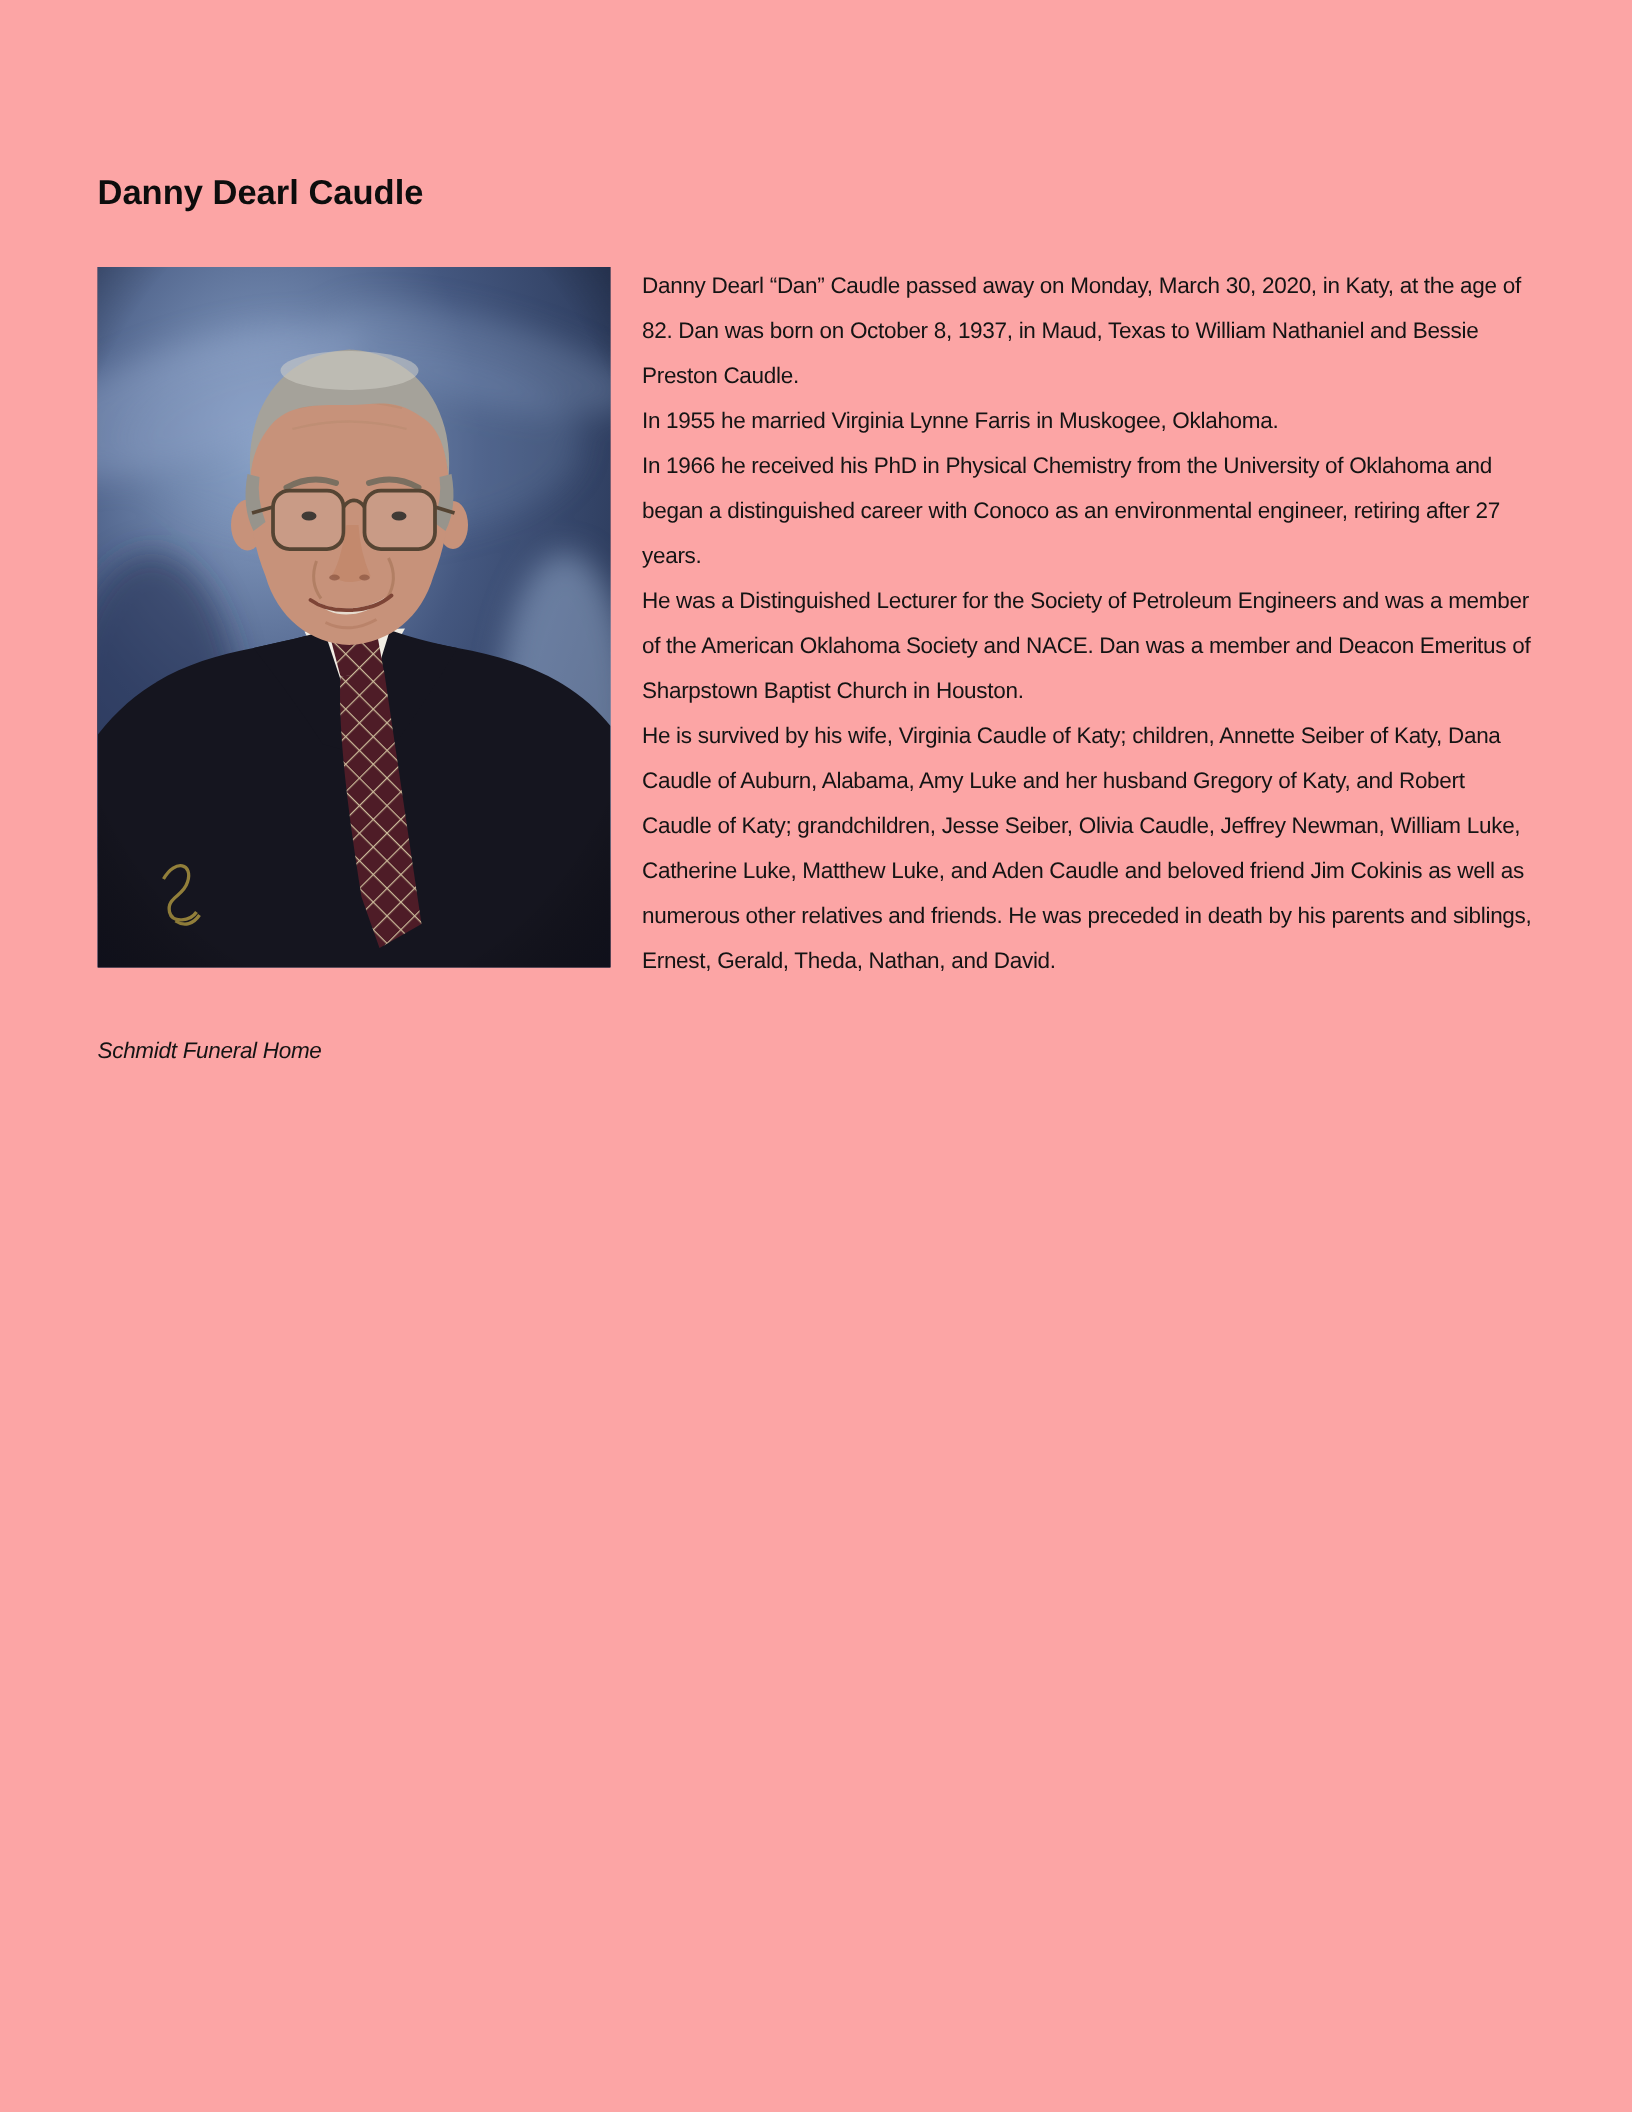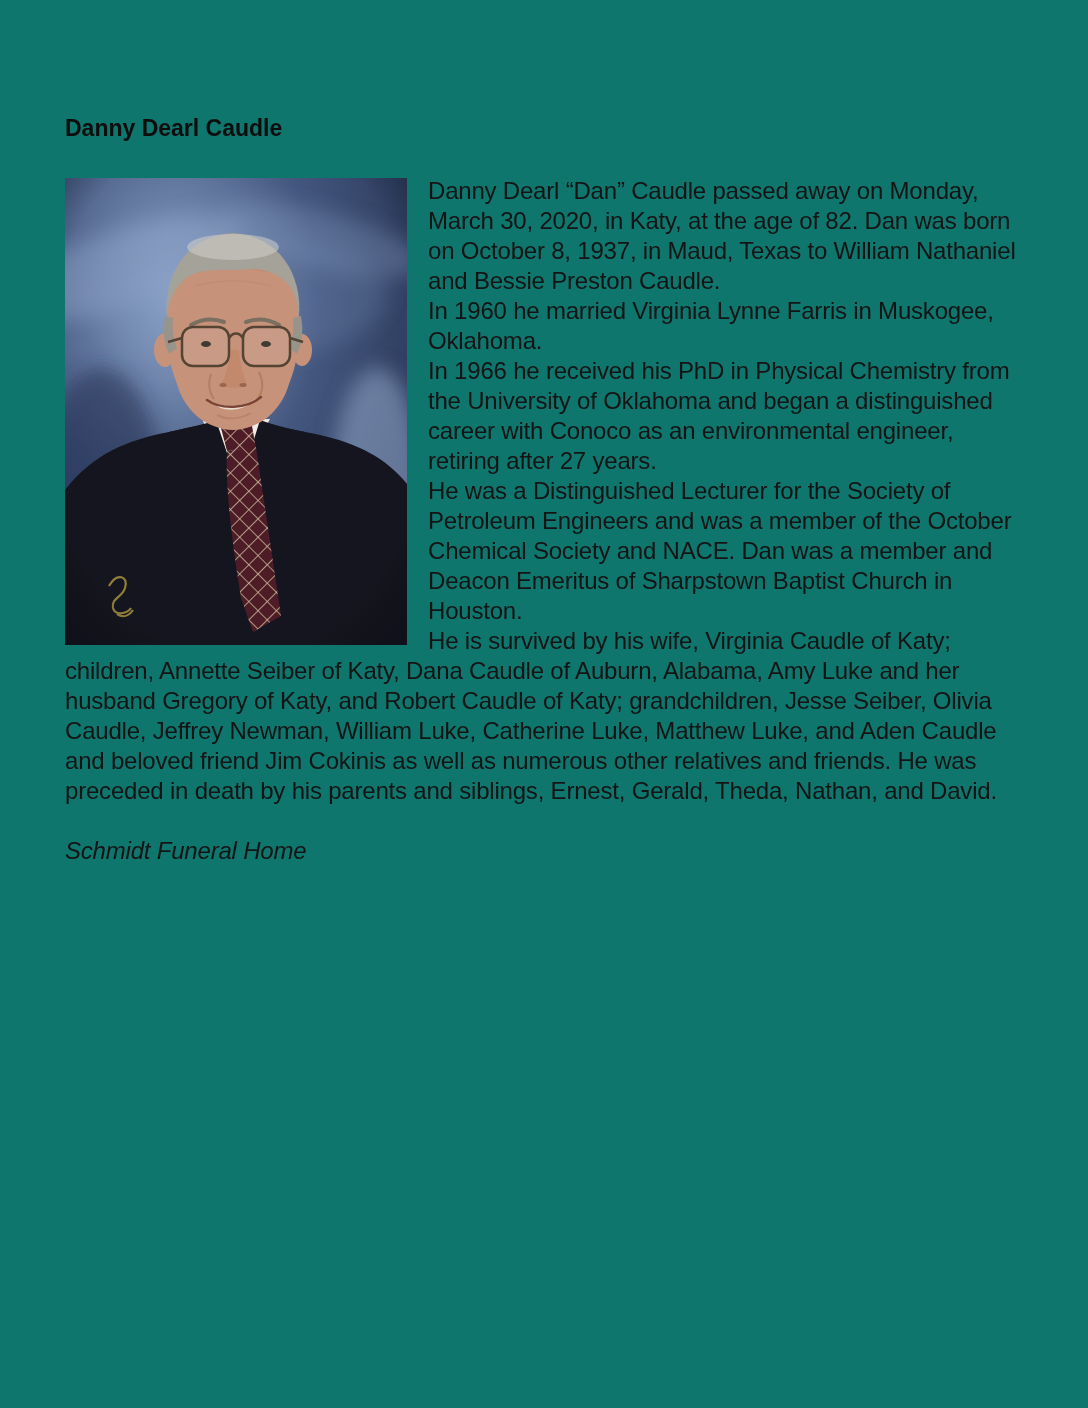--- a/index.html
+++ b/index.html
@@ -1,35 +1,35 @@
 <!DOCTYPE html>
 <html><head>
 <meta charset="utf-8">
 <style>
   html, body { margin: 0; padding: 0; background: #ffffff; }
   .page {
     position: relative;
     width: 1088px;
     height: 1408px;
-    background: #0f766e;
+    background: #fca5a5;
     overflow: hidden;
     font-family: "Liberation Sans", sans-serif;
     color: #141414;
     box-sizing: border-box;
     padding: 113px 66px 0 65px;
   }
   .doc-title {
     font-size: 23px;
     line-height: 30px;
     font-weight: bold;
     margin: 0 0 33px 0;
     color: #0d0d0d;
   }
   .content {
-    font-size: 24px;
+    font-size: 15px;
     line-height: 30px;
     letter-spacing: -0.2px;
   }
   .portrait {
     float: left;
     width: 342px;
     height: 467px;
     margin: 2px 21px 10px 0;
     background: #26334f;
   }
@@ -134,22 +134,22 @@
         <g stroke="#a8923f" stroke-width="2.2" fill="none" opacity="0.85">
           <path d="M44,408 c8,-14 20,-10 16,2 c-3,10 -14,10 -12,20 c2,8 14,6 18,0"></path>
           <path d="M52,436 c6,4 12,2 16,-4"></path>
         </g>
 
         <rect x="0" y="0" width="342" height="467" fill="url(#vign)"></rect>
       </svg>
     </div>
 
     <p>Danny Dearl “Dan” Caudle passed away on Monday, March 30, 2020, in Katy, at the age of 82. Dan was born on October 8, 1937, in Maud, Texas to William Nathaniel and Bessie Preston Caudle.</p>
-    <p>In 1960 he married Virginia Lynne Farris in Muskogee, Oklahoma.</p>
+    <p>In 1955 he married Virginia Lynne Farris in Muskogee, Oklahoma.</p>
     <p>In 1966 he received his PhD in Physical Chemistry from the University of Oklahoma and began a distinguished career with Conoco as an environmental engineer, retiring after 27 years.</p>
-    <p>He was a Distinguished Lecturer for the Society of Petroleum Engineers and was a member of the October Chemical Society and NACE. Dan was a member and Deacon Emeritus of Sharpstown Baptist Church in Houston.</p>
+    <p>He was a Distinguished Lecturer for the Society of Petroleum Engineers and was a member of the American Oklahoma Society and NACE. Dan was a member and Deacon Emeritus of Sharpstown Baptist Church in Houston.</p>
     <p>He is survived by his wife, Virginia Caudle of Katy; children, Annette Seiber of Katy, Dana Caudle of Auburn, Alabama, Amy Luke and her husband Gregory of Katy, and Robert Caudle of Katy; grandchildren, Jesse Seiber, Olivia Caudle, Jeffrey Newman, William Luke, Catherine Luke, Matthew Luke, and Aden Caudle and beloved friend Jim Cokinis as well as numerous other relatives and friends. He was preceded in death by his parents and siblings, Ernest, Gerald, Theda, Nathan, and David.</p>
 
     <p class="footer-line clear">Schmidt Funeral Home</p>
 
   </div>
 
 </div>
 
 </body></html>

